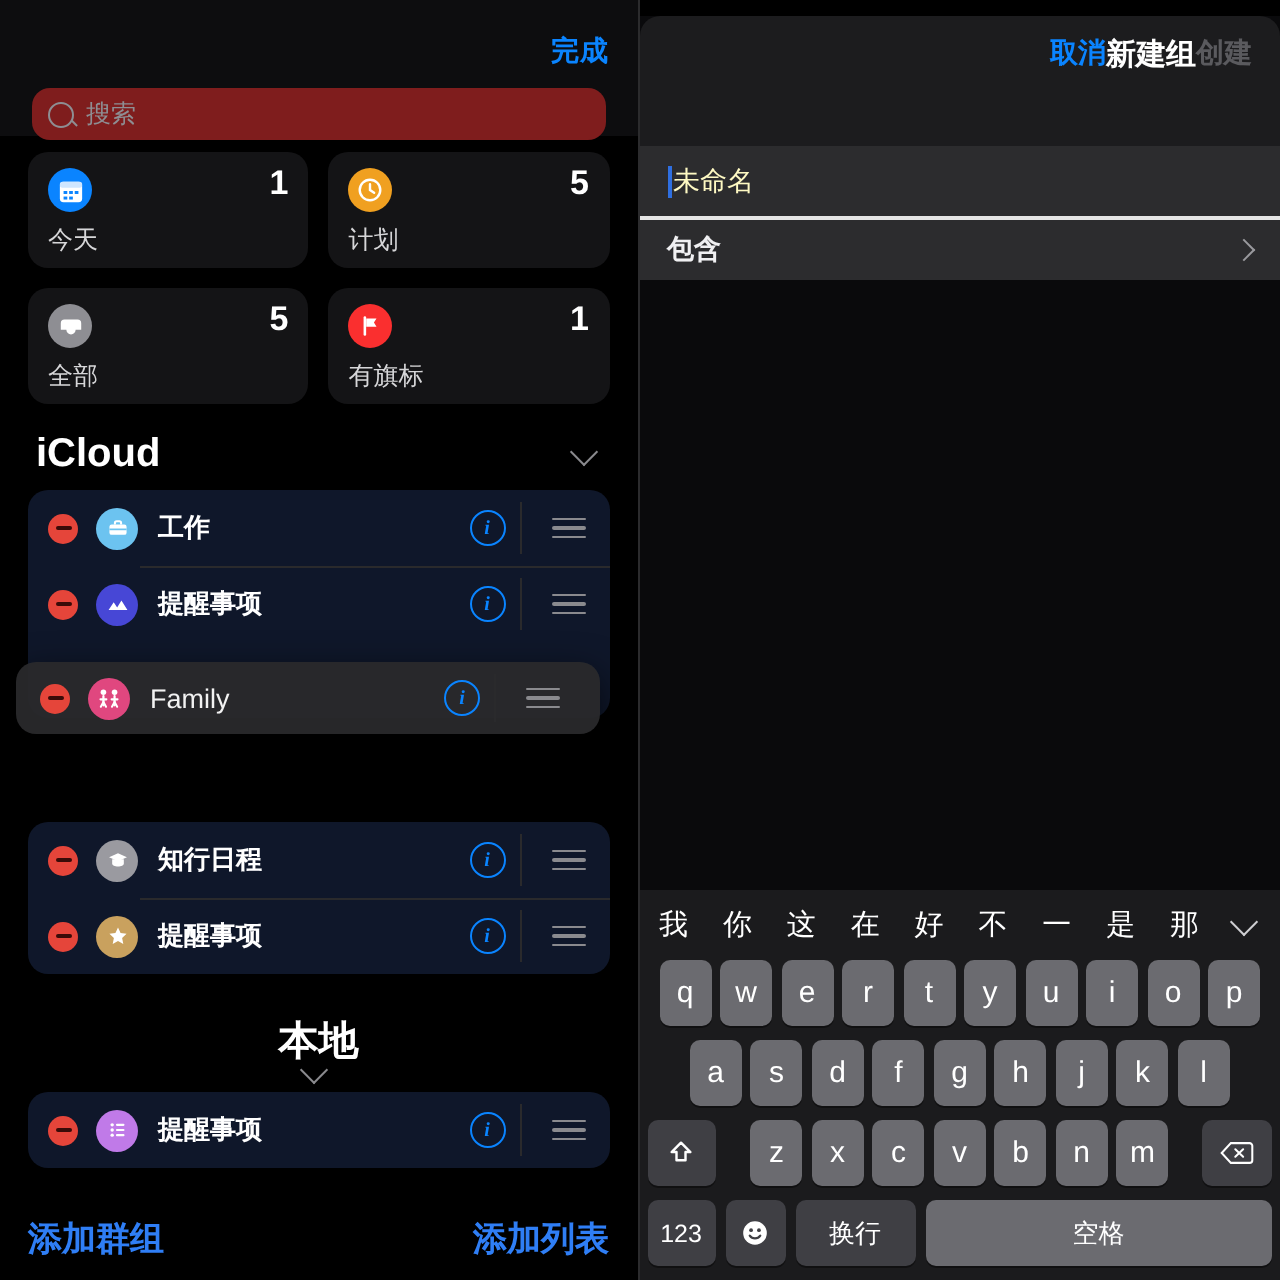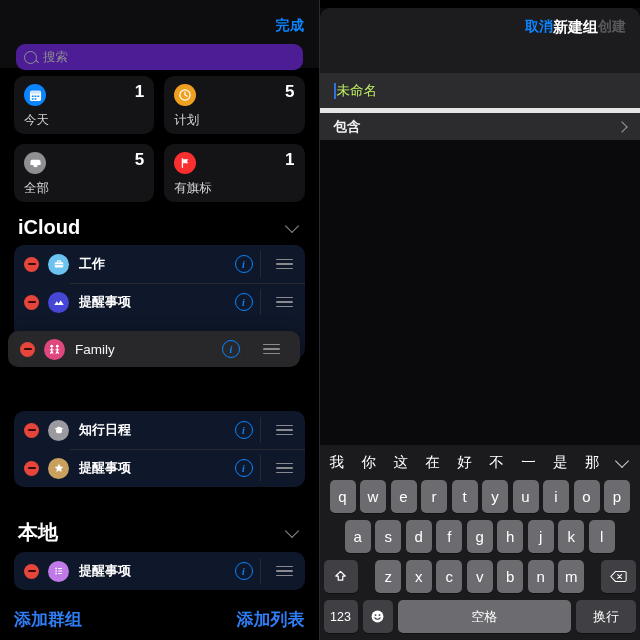--- a/index.html
+++ b/index.html
@@ -8,21 +8,21 @@
        -webkit-font-smoothing:antialiased;}
   .screen{position:relative;width:640px;height:450px;background:#000;display:flex;}
 
   
   .left{position:relative;width:319px;height:640px;background:#000;overflow:hidden;
         border-right:1px solid #2b2b2d;}
   .l-topbar{height:68px;background:#0d0d0f;position:relative;}
   .done-btn{position:absolute;right:14px;top:17px;font-size:14px;color:#0a84ff;
             font-weight:700;letter-spacing:.5px;}
   .searchbar{position:absolute;left:16px;right:16px;top:44px;height:26px;
-             background:#4c1d95;border-radius:9px;display:flex;align-items:center;
+             background:#7f1d1d;border-radius:9px;display:flex;align-items:center;
              padding:0 8px;box-sizing:border-box;}
   .search-ic{width:11px;height:11px;border:1.4px solid #8e8e93;border-radius:50%;
              position:relative;margin-right:6px;flex:none;}
   .search-ic:after{content:"";position:absolute;width:4px;height:1.4px;background:#8e8e93;
              transform:rotate(45deg);right:-3px;bottom:0px;}
   .search-ph{font-size:12.5px;color:#8e8e93;}
 
   .cards{padding:8px 14px 0 14px;display:grid;grid-template-columns:1fr 1fr;gap:10px;}
   .card{background:#141416;border-radius:10px;height:58px;padding:8px 10px;
         box-sizing:border-box;position:relative;}
@@ -71,23 +71,23 @@
   .sheet-top{height:8px;background:#000;}
   .r-nav{height:38px;background:#1c1c1e;border-radius:10px 10px 0 0;display:flex;
          align-items:center;justify-content:flex-end;padding:0 14px;box-sizing:border-box;}
   .r-cancel{font-size:14px;color:#0a84ff;font-weight:700;}
   .r-title{font-size:15px;color:#fff;font-weight:700;}
   .r-create{font-size:14px;color:#5a5a5e;font-weight:600;}
   .r-gap{height:27px;background:#1c1c1e;}
   .r-field{height:35px;background:#2c2c2e;display:flex;align-items:center;padding:0 14px;
            box-sizing:border-box;position:relative;}
   .caret{width:2px;height:16px;background:#2f6fe0;margin-right:1px;}
-  .r-ph{font-size:13.5px;color:#bef264;}
+  .r-ph{font-size:13.5px;color:#fef9c3;}
   .r-row{height:32px;background:#2c2c2e;display:flex;align-items:center;padding:0 14px;
-         box-sizing:border-box;justify-content:space-between;border-top:5px solid #e5e5e5;}
+         box-sizing:border-box;justify-content:space-between;border-top:2px solid #e5e5e5;}
   .r-row-lbl{font-size:13.5px;color:#f0f0f2;font-weight:600;}
   .chev-r{width:7px;height:7px;border-right:1.5px solid #9a9a9e;border-top:1.5px solid #9a9a9e;
           transform:rotate(45deg);}
   .r-body{background:#0a0a0c;flex:1;}
 
   
   .kb{position:absolute;left:0;right:0;bottom:0;background:#1b1b1d;}
   .sugg{height:35px;display:flex;align-items:center;justify-content:space-between;
         padding:0 10px;box-sizing:border-box;background:#1b1b1d;}
   .sugg span{font-size:14.5px;color:#fff;}
@@ -275,21 +275,21 @@
         <span class="grip-sep"></span>
         <span class="info">i</span>
         <span class="grip">
             <i></i>
             <i></i>
             <i></i>
           </span>
       </div>
     </div>
 
-    <div class="sec-hd" style="padding-top:32px;">
+    <div class="sec-hd" style="padding-top:20px;flex-direction:column;">
       <div class="sec-title">本地</div>
       <div class="chev-d"></div>
     </div>
     <div class="grp">
       <div class="row">
         <span class="minus"></span>
         <span class="row-ic" style="background:#c07ae8;">
           <svg width="12" height="12" viewBox="0 0 14 14">
               <circle cx="3.6" cy="4" r="1" fill="#fff"></circle>
               <circle cx="3.6" cy="7" r="1" fill="#fff"></circle>
@@ -400,19 +400,19 @@
       <div class="krow r4">
         <span class="key num">123</span>
         <span class="key emo">
           <svg width="15" height="15" viewBox="0 0 16 16">
               <circle cx="8" cy="8" r="6.3" fill="#fff"></circle>
               <circle cx="5.9" cy="6.5" r="1" fill="#3f3f44"></circle>
               <circle cx="10.1" cy="6.5" r="1" fill="#3f3f44"></circle>
               <path d="M5.2 9.4a3.4 3.4 0 005.6 0" stroke="#3f3f44" stroke-width="1.2" fill="none" stroke-linecap="round"></path>
             </svg>
         </span>
+        <span class="key ret">换行</span>
         <span class="key space">空格</span>
-        <span class="key ret">换行</span>
       </div>
 
     </div>
   </div>
 </div>
 
 </body></html>

